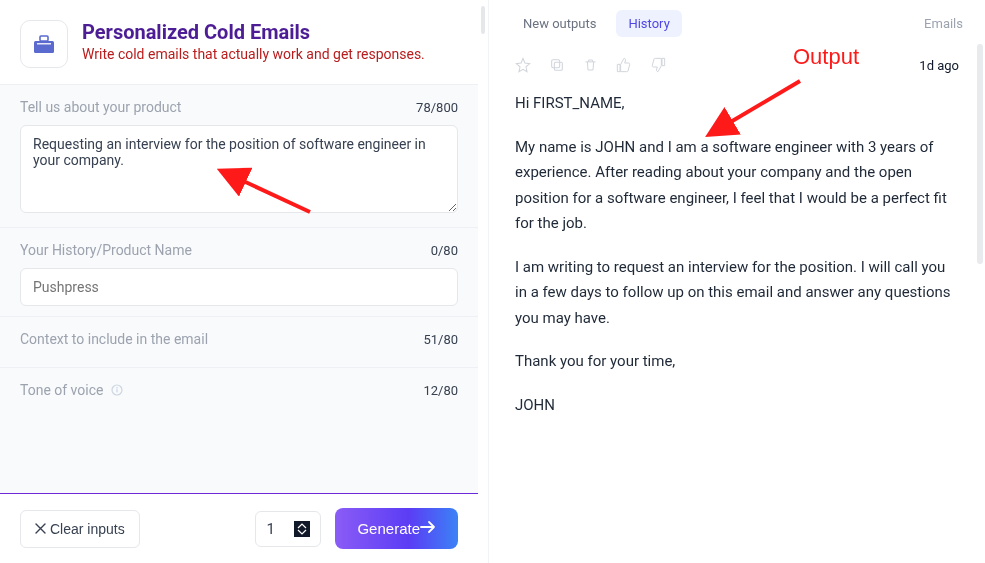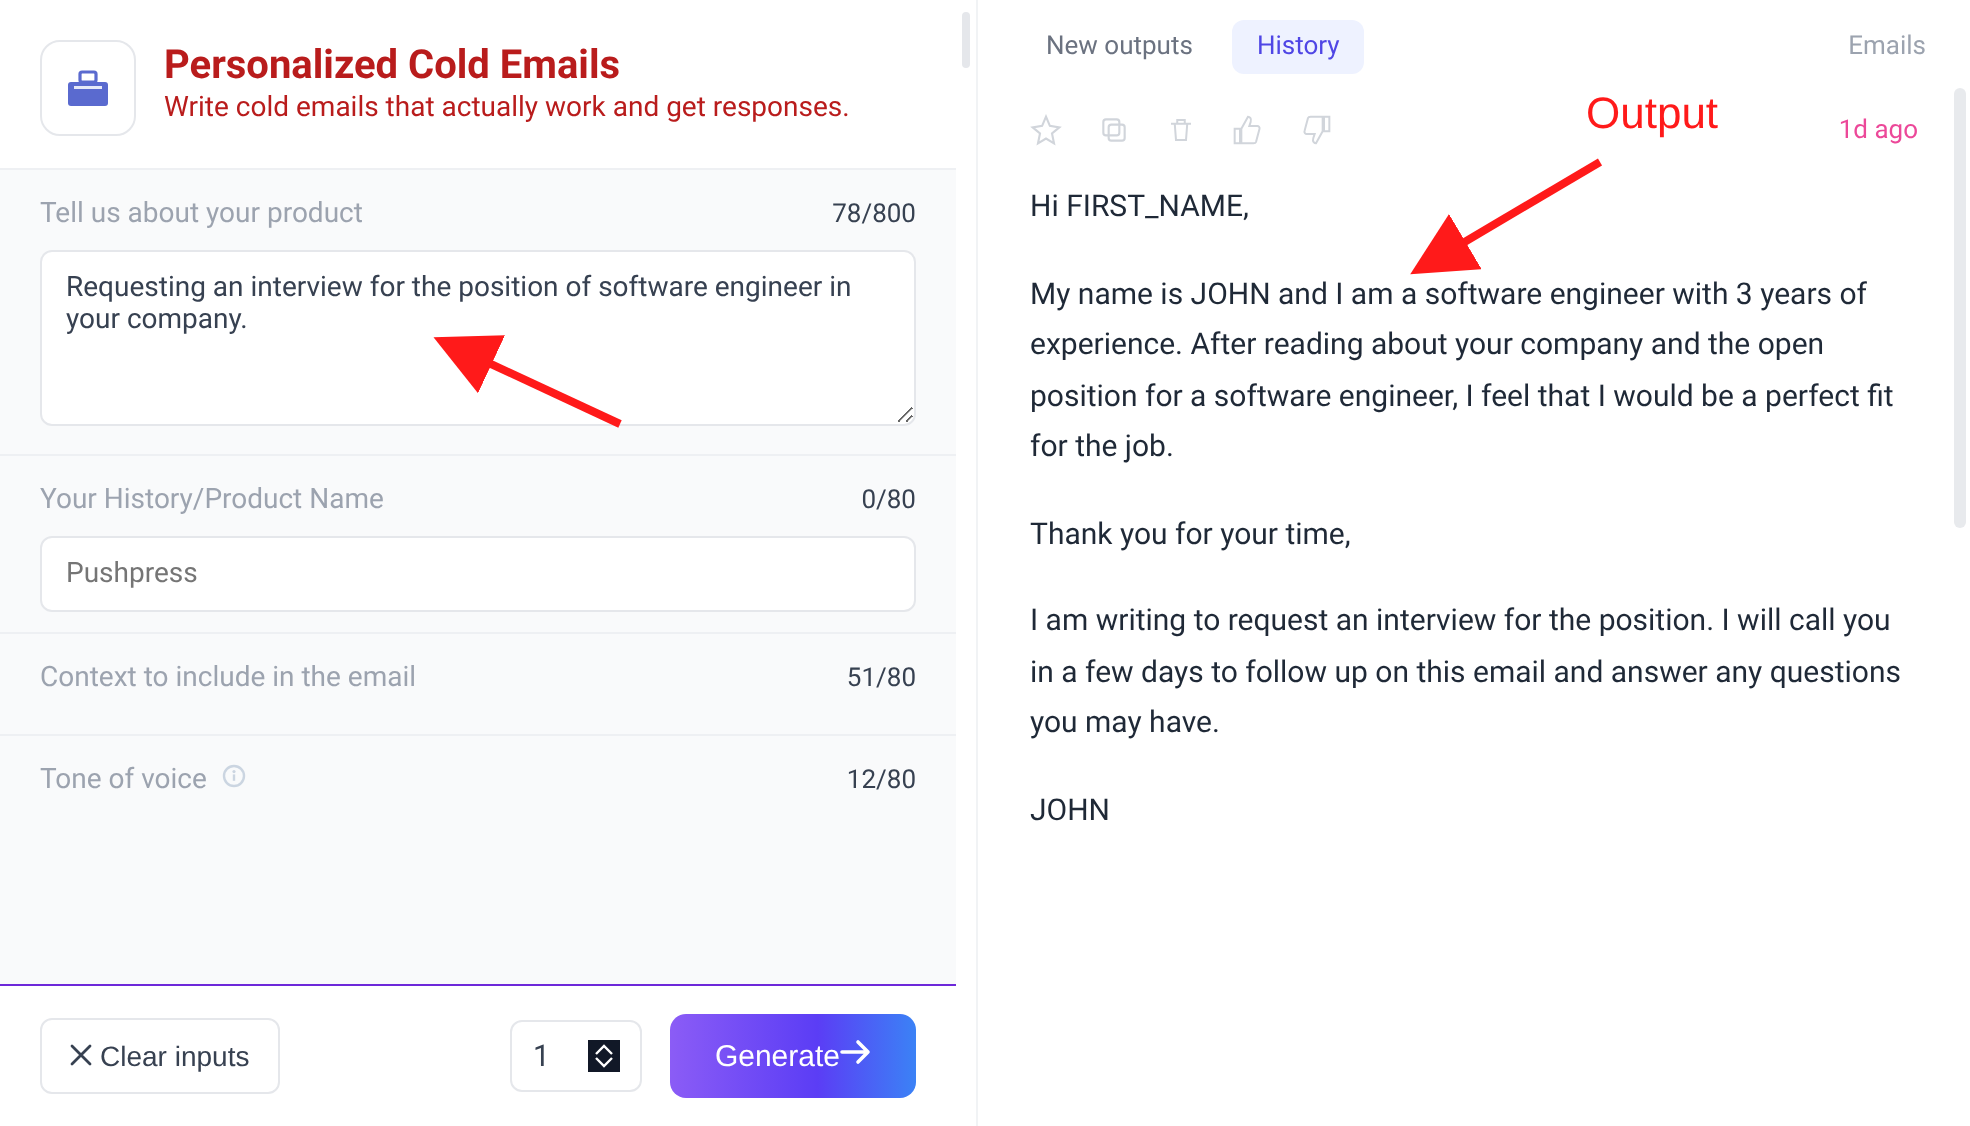--- a/index.html
+++ b/index.html
@@ -36,21 +36,21 @@
       border: 1px solid #e5e7eb;
       border-radius: 10px;
       display: flex;
       align-items: center;
       justify-content: center;
       background: #fff;
     }
     .header h1 {
       font-size: 20px;
       font-weight: 700;
-      color: #b91c1c;
+      color: #4c1d95;
       margin-bottom: 2px;
     }
     .header p {
       font-size: 14px;
       color: #b91c1c;
     }
     .form-area {
       flex: 1;
       overflow-y: auto;
       background: #f9fafb;
@@ -210,21 +210,21 @@
     .output-toolbar {
       display: flex;
       align-items: center;
       gap: 18px;
       color: #d1d5db;
       margin-bottom: 18px;
     }
     .output-toolbar .spacer { flex: 1; }
     .timestamp {
       font-size: 13px;
-      color: #ec4899;
+      color: #0f172a;
       text-align: center;
     }
     .output-body {
       font-size: 15px;
       color: #1f2937;
       line-height: 1.7;
     }
     .output-body p { margin-bottom: 18px; }
     .icon-btn { cursor: pointer; display: inline-flex; }
     .right-scrollbar {
@@ -383,22 +383,22 @@
               <path d="M17 2v11l-5 9c-1 0-3-1-2-4l1-3H5c-1 0-2-1-1.6-2.2L6 3c.3-1 1-1 2-1h9zM22 13h-4V2h4z" fill="none" stroke="#d1d5db" stroke-width="1.5"></path>
             </svg>
         </span>
         <span class="spacer"></span>
         <span class="timestamp">1d ago</span>
       </div>
 
       <div class="output-body">
         <p>Hi FIRST_NAME,</p>
         <p>My name is JOHN and I am a software engineer with 3 years of experience. After reading about your company and the open position for a software engineer, I feel that I would be a perfect fit for the job.</p>
+        <p>I am writing to request an interview for the position. I will call you in a few days to follow up on this email and answer any questions you may have.</p>
         <p>Thank you for your time,</p>
-        <p>I am writing to request an interview for the position. I will call you in a few days to follow up on this email and answer any questions you may have.</p>
         <p>JOHN</p>
       </div>
     </div>
 
     <div class="right-scrollbar"></div>
   </div>
 </div>
 
 <div class="annot-label" style="left:793px; top:44px;">Output</div>
 <svg class="annot-arrow" style="left:700px; top:75px;" width="110" height="70">

